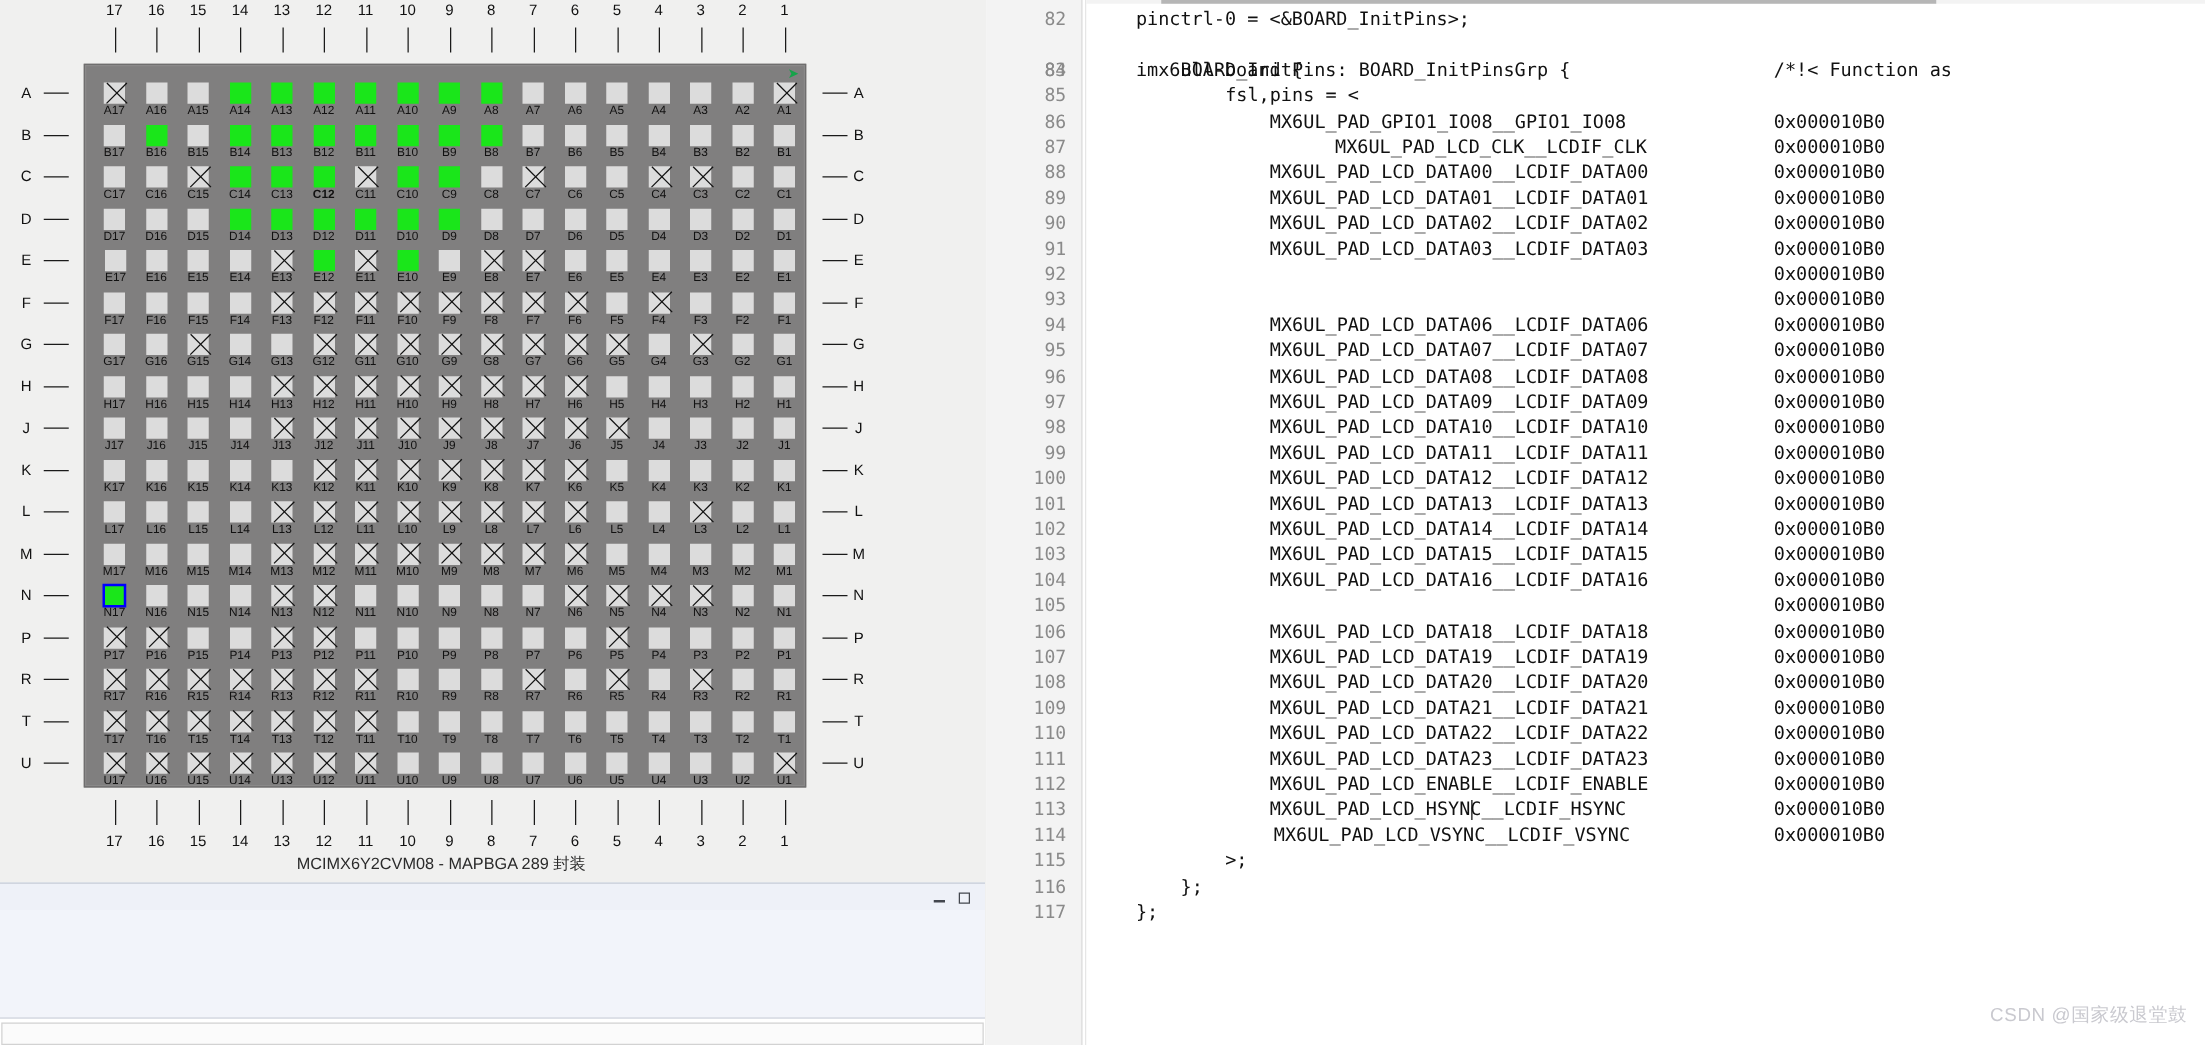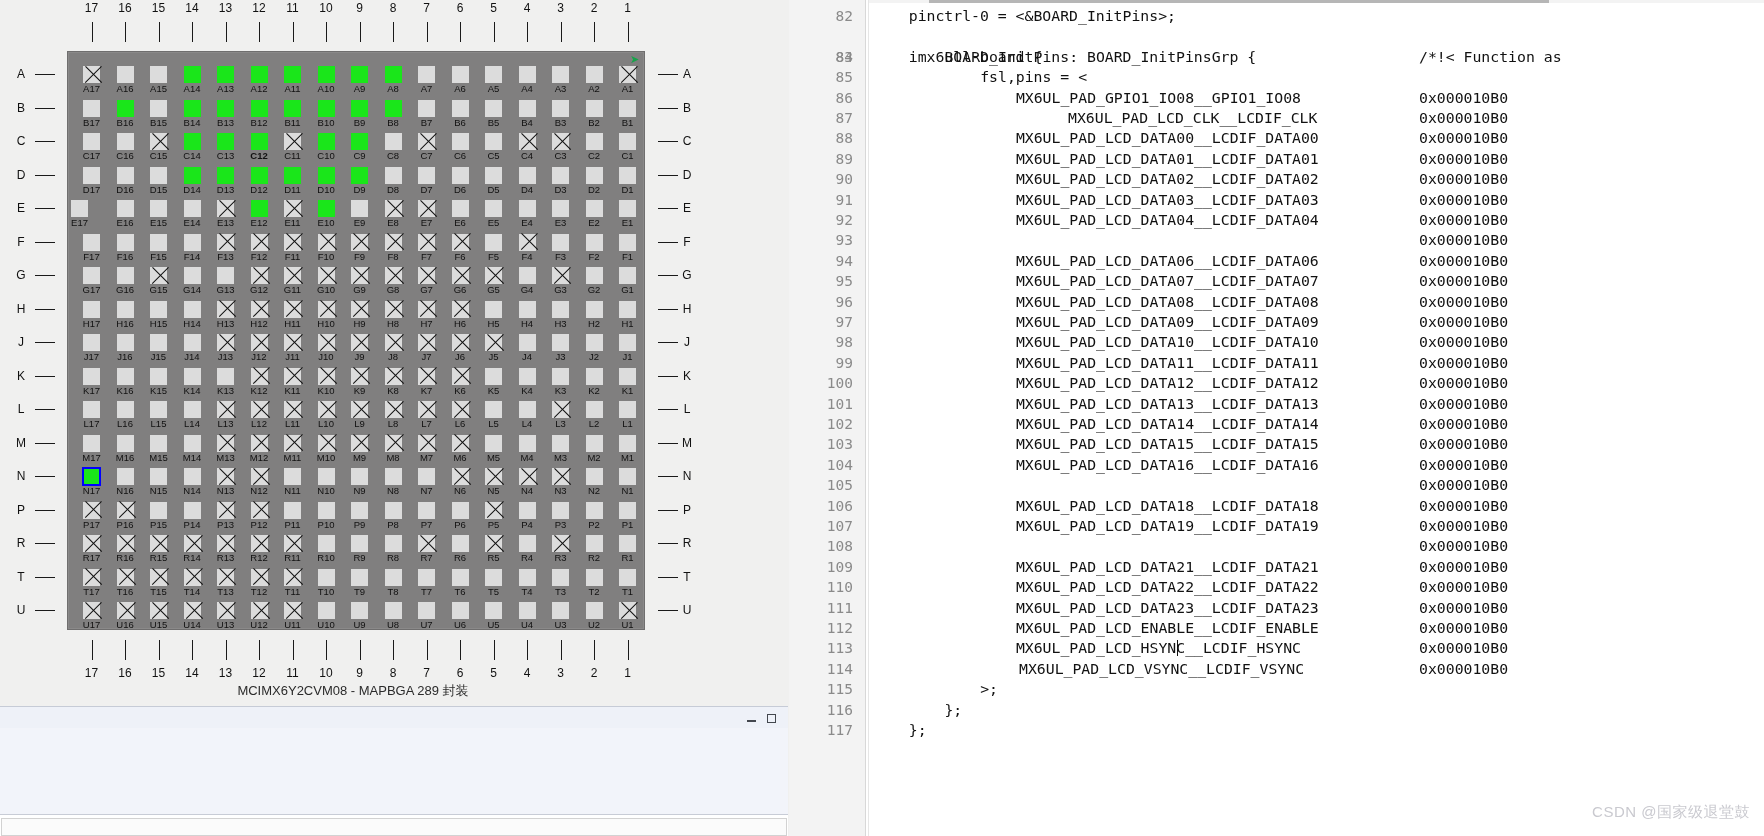--- a/index.html
+++ b/index.html
@@ -619,21 +619,21 @@
             <div class="pin-label">D3</div>
           </div>
           <div class="pin" style="left: 585.5px; top: 166.5px;">
             <div class="pad free"></div>
             <div class="pin-label">D2</div>
           </div>
           <div class="pin" style="left: 619px; top: 166.5px;">
             <div class="pad free"></div>
             <div class="pin-label">D1</div>
           </div>
-          <div class="pin" style="left: 71px; top: 200px; padding-left: 12px;">
+          <div class="pin" style="left: 84px; top: 200px; padding-left: 12px;">
             <div class="pad free"></div>
             <div class="pin-label">E17</div>
           </div>
           <div class="pin" style="left: 116.5px; top: 200px;">
             <div class="pad free"></div>
             <div class="pin-label">E16</div>
           </div>
           <div class="pin" style="left: 150px; top: 200px;">
             <div class="pad free"></div>
             <div class="pin-label">E15</div>
@@ -1580,21 +1580,20 @@
           <span class="code" style="left: 226.88px;">MX6UL_PAD_LCD_DATA02__LCDIF_DATA02</span>
           <span class="code val" style="left: 630px;">0x000010B0</span>
         </div>
         <div class="code-line" style="top: 189.6px;">
           <span class="ln">91</span>
           <span class="code" style="left: 226.88px;">MX6UL_PAD_LCD_DATA03__LCDIF_DATA03</span>
           <span class="code val" style="left: 630px;">0x000010B0</span>
         </div>
         <div class="code-line" style="top: 210px;">
           <span class="ln">92</span>
-          <span class="code" style="left: 226.88px;">MX6UL_PAD_LCD_DATA04__LCDIF_DATA04</span>
           <span class="code val" style="left: 630px;">0x000010B0</span>
         </div>
         <div class="code-line" style="top: 230.4px;">
           <span class="ln">93</span>
           <span class="code val" style="left: 630px;">0x000010B0</span>
         </div>
         <div class="code-line" style="top: 250.8px;">
           <span class="ln">94</span>
           <span class="code" style="left: 226.88px;">MX6UL_PAD_LCD_DATA06__LCDIF_DATA06</span>
           <span class="code val" style="left: 630px;">0x000010B0</span>
@@ -1658,20 +1657,21 @@
           <span class="code" style="left: 226.88px;">MX6UL_PAD_LCD_DATA18__LCDIF_DATA18</span>
           <span class="code val" style="left: 630px;">0x000010B0</span>
         </div>
         <div class="code-line" style="top: 516px;">
           <span class="ln">107</span>
           <span class="code" style="left: 226.88px;">MX6UL_PAD_LCD_DATA19__LCDIF_DATA19</span>
           <span class="code val" style="left: 630px;">0x000010B0</span>
         </div>
         <div class="code-line" style="top: 536.4px;">
           <span class="ln">108</span>
+          <span class="code" style="left: 226.88px;">MX6UL_PAD_LCD_DATA20__LCDIF_DATA20</span>
           <span class="code val" style="left: 630px;">0x000010B0</span>
         </div>
         <div class="code-line" style="top: 556.8px;">
           <span class="ln">109</span>
           <span class="code" style="left: 226.88px;">MX6UL_PAD_LCD_DATA21__LCDIF_DATA21</span>
           <span class="code val" style="left: 630px;">0x000010B0</span>
         </div>
         <div class="code-line" style="top: 577.2px;">
           <span class="ln">110</span>
           <span class="code" style="left: 226.88px;">MX6UL_PAD_LCD_DATA22__LCDIF_DATA22</span>

